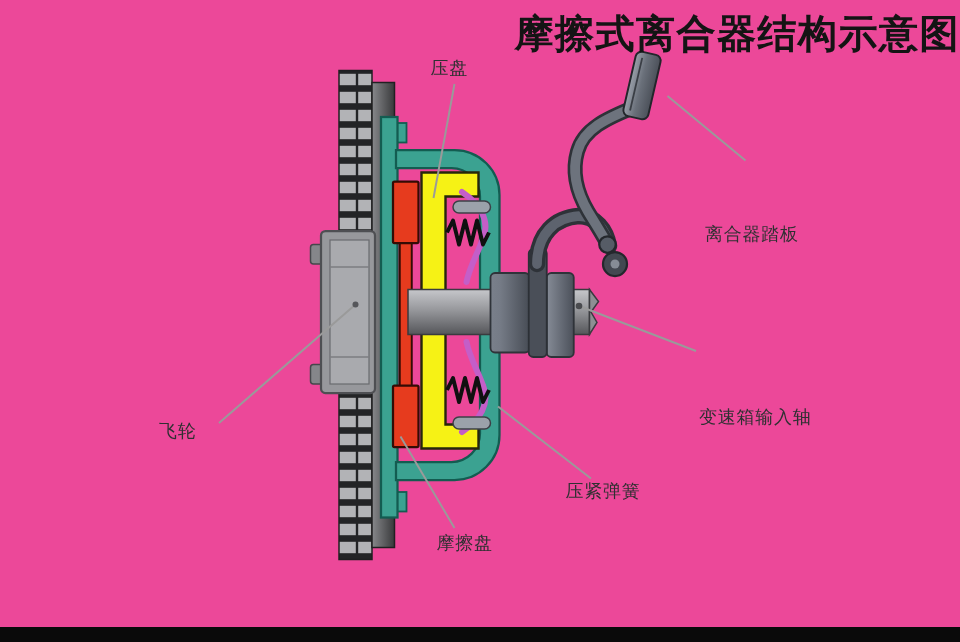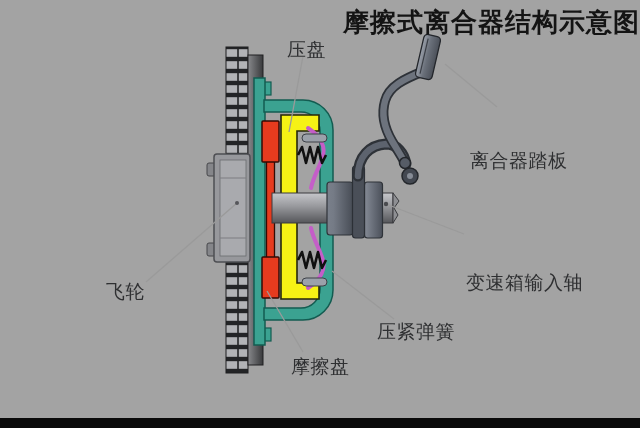--- a/index.html
+++ b/index.html
@@ -1,27 +1,27 @@
 <!DOCTYPE html>
 <html><head>
 <meta charset="utf-8">
 <style>
   html,body{margin:0;padding:0;background:#e9e9e9;}
   .stage{
     position:relative;width:640px;height:428px;overflow:hidden;
-    background:#a3a3a3;font-family:"DejaVu Sans","Liberation Sans",sans-serif;
+    background:#ec4899;font-family:"DejaVu Sans","Liberation Sans",sans-serif;
   }
   .stage svg{position:absolute;left:0;top:0;}
   .diagram-title{
     position:absolute;left:343px;top:5px;width:290px;
     font-size:26px;font-weight:bold;color:#141414;letter-spacing:1px;
     white-space:nowrap;
   }
   .part-label{
-    position:absolute;font-size:19px;color:#2f3032;white-space:nowrap;
+    position:absolute;font-size:12px;color:#2f3032;white-space:nowrap;
     letter-spacing:0.5px;
   }
   .lbl-pressure-plate{left:287px;top:37px;}
   .lbl-clutch-pedal{left:470px;top:108px;margin-top:40px;}
   .lbl-input-shaft{left:466px;top:226px;margin-top:44px;}
   .lbl-spring{left:377px;top:319px;}
   .lbl-friction-disc{left:291px;top:354px;}
   .lbl-flywheel{left:106px;top:279px;}
   .footer-bar{
     position:absolute;left:0;top:418px;width:640px;height:10px;background:#0a0a0a;

